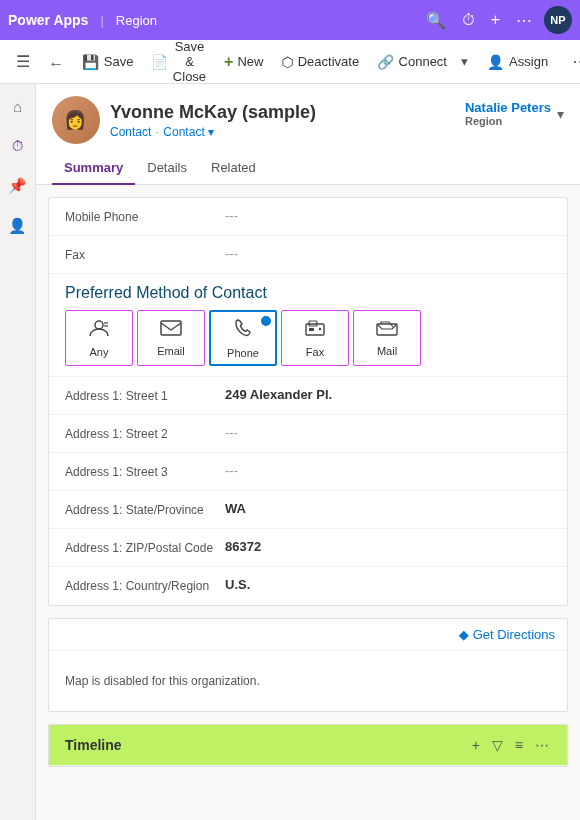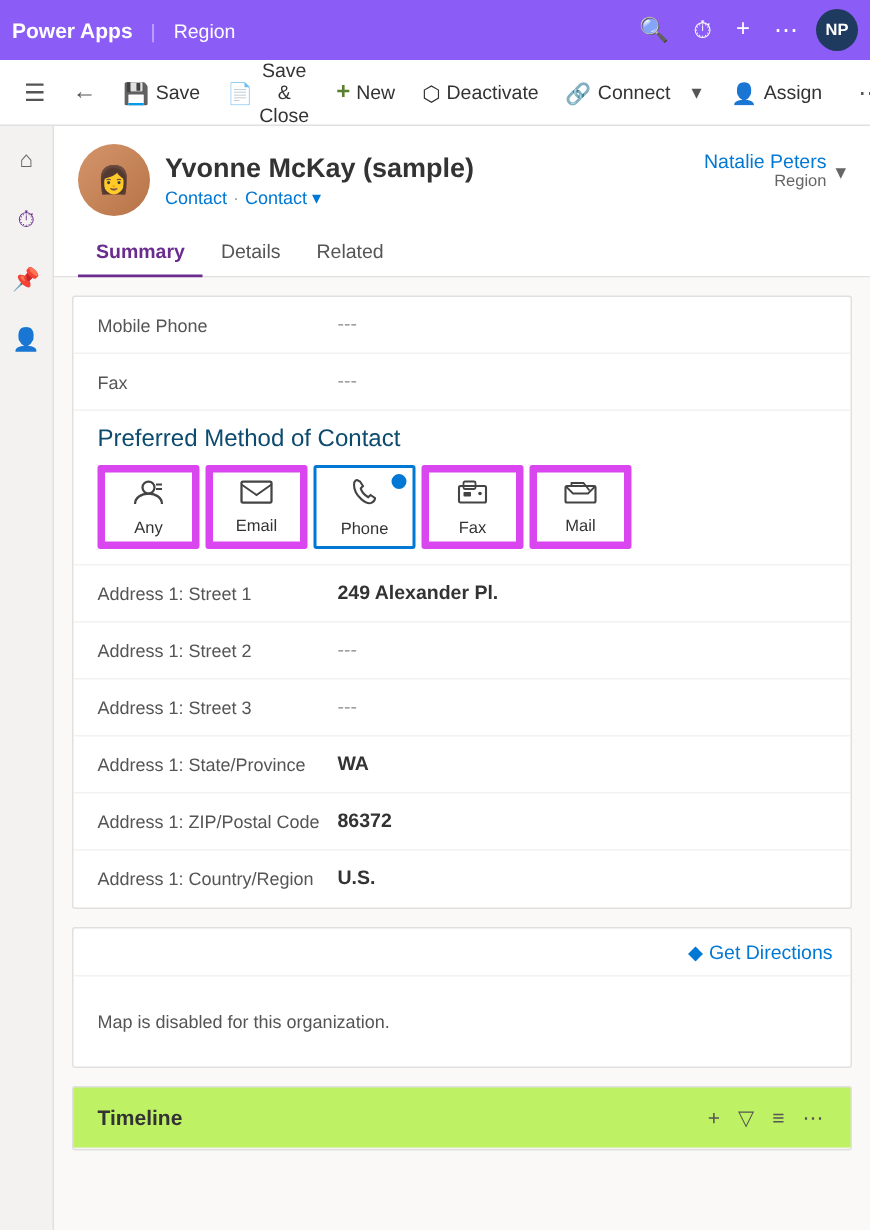--- a/index.html
+++ b/index.html
@@ -194,21 +194,21 @@
       text-decoration: none;
     }
     .contact-breadcrumb .separator { color: #999; }
     .contact-right {
       display: flex;
       align-items: center;
       gap: 6px;
       margin-top: 4px;
     }
     .owner-info {
-      text-align: right;
+      font-weight: bold;
     }
     .owner-name {
       color: #0078d4;
       font-size: 13px;
       cursor: pointer;
     }
     .owner-label {
       font-size: 11px;
       color: #666;
     }
@@ -287,21 +287,21 @@
       color: #0c4a6e;
       margin-bottom: 8px;
     }
     .contact-method-options {
       display: flex;
       gap: 4px;
     }
     .contact-method-option {
       width: 68px;
       height: 56px;
-      border: 5px solid #d946ef;
+      border: 1px solid #d946ef;
       background: white;
       cursor: pointer;
       display: flex;
       flex-direction: column;
       align-items: center;
       justify-content: center;
       gap: 4px;
       border-radius: 2px;
       font-size: 11px;
       color: #333;

